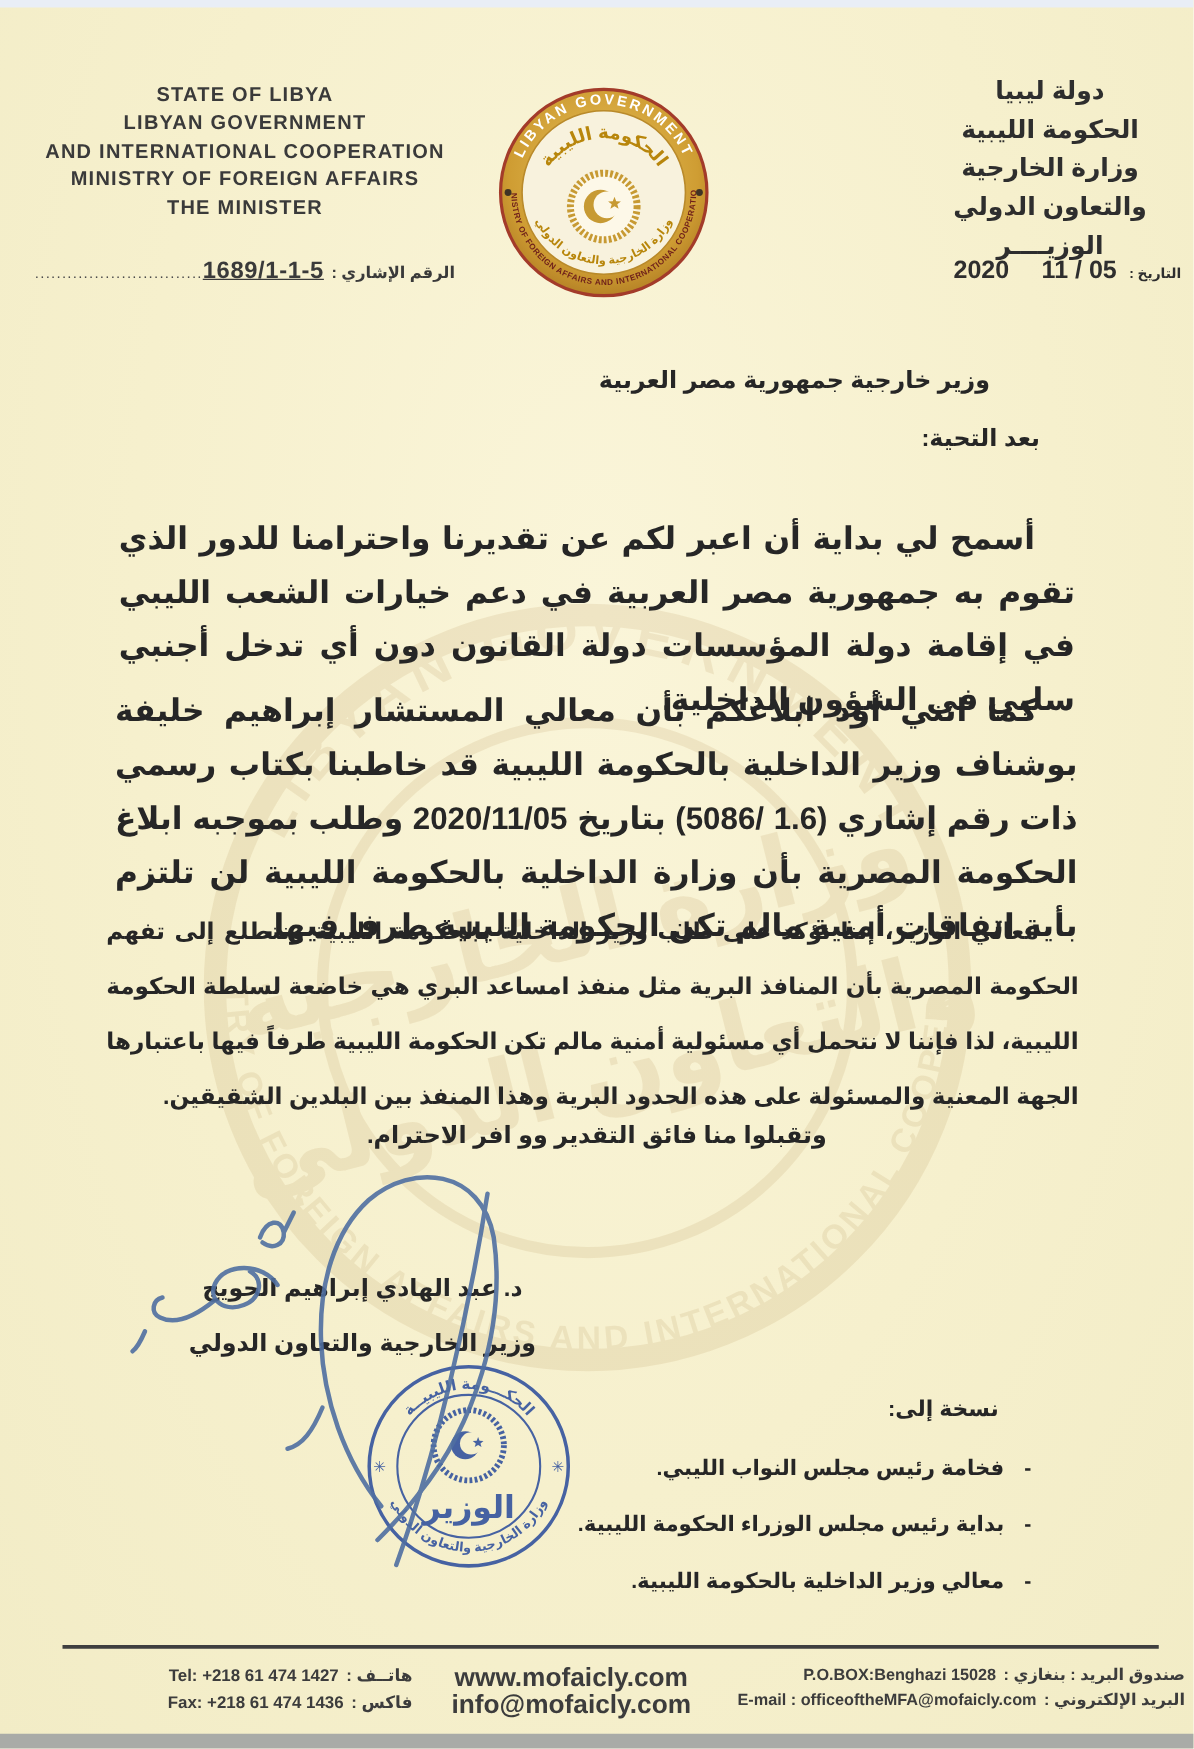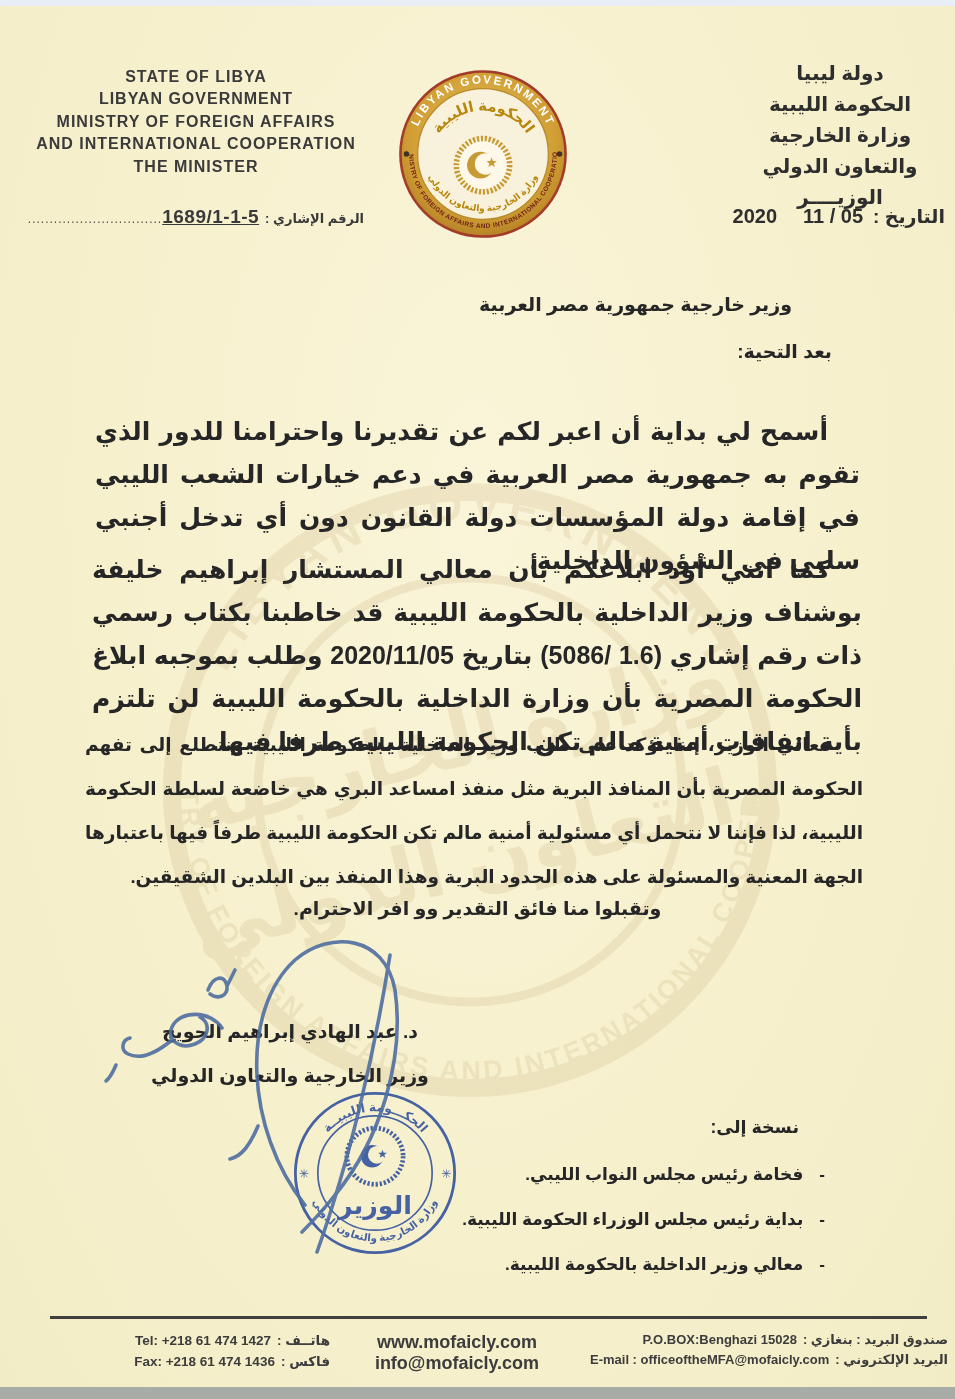--- a/index.html
+++ b/index.html
@@ -14,21 +14,21 @@
             color:#3a3a3a;font-weight:bold;font-size:16px;line-height:22.4px;letter-spacing:1px;}
   .ref-line{position:absolute;left:28px;top:206px;width:336px;direction:rtl;
             display:flex;align-items:baseline;justify-content:flex-start;color:#3a3a3a;}
   .ref-label{font-size:13px;font-weight:bold;margin-left:6px;white-space:nowrap;}
   .ref-number{font-size:19px;font-weight:bold;direction:ltr;unicode-bidi:bidi-override;letter-spacing:.5px;text-decoration:underline;}
   .ref-dots{font-size:12px;letter-spacing:1px;overflow:hidden;white-space:nowrap;flex:1;color:#4a4a4a;}
 
   .hdr-right{position:absolute;right:6px;top:58px;width:218px;text-align:center;direction:rtl;
              color:#2e2e2e;font-weight:700;font-size:20px;line-height:31px;}
   .date-line{position:absolute;right:10px;top:205px;direction:rtl;display:flex;align-items:baseline;color:#2e2e2e;}
-  .date-label{font-size:19px;font-weight:bold;margin-left:10px;}
+  .date-label{font-size:11px;font-weight:bold;margin-left:10px;}
   .date-dm,.date-year{font-size:20px;font-weight:bold;direction:ltr;unicode-bidi:bidi-override;}
   .date-year{margin-right:26px;}
 
   .emblem{position:absolute;left:397px;top:66px;width:172px;height:176px;}
 
   
   .watermark{position:absolute;left:145px;top:465px;width:650px;height:650px;opacity:.14;pointer-events:none;}
 
   
   .addressee{position:absolute;right:123px;top:281px;direction:rtl;text-align:right;
@@ -56,21 +56,21 @@
   .cc-dash{margin-left:16px;}
 
   
   .footer-rule{position:absolute;left:50px;top:1316px;width:877px;height:2.5px;background:#3f3f3f;}
   .foot{color:#3c3c3c;font-weight:bold;}
   .foot-left{position:absolute;left:55px;top:1330px;width:275px;direction:rtl;text-align:left;
              font-size:13.5px;line-height:21px;}
   .foot-left div{display:flex;direction:rtl;justify-content:flex-start;gap:6px;}
   .ltrchunk{direction:ltr;unicode-bidi:bidi-override;}
   .foot-center{position:absolute;left:352px;top:1332px;width:210px;text-align:center;
-               font-size:18px;line-height:21px;}
+               font-size:21px;line-height:21px;}
   .foot-right{position:absolute;left:570px;top:1330px;width:378px;direction:rtl;text-align:right;
               font-size:13px;line-height:20px;}
   .foot-right div{display:flex;direction:rtl;gap:6px;align-items:baseline;}
 </style>
 </head>
 <body>
 
 <div class="page">
   <div class="edge-top"></div>
 
@@ -87,22 +87,22 @@
     </text>
     <g transform="rotate(-14 325 325)" fill="#b08a4e">
       <text x="325" y="300" font-size="78" font-weight="bold" text-anchor="middle">وزارة الخارجية</text>
       <text x="325" y="420" font-size="78" font-weight="bold" text-anchor="middle">والتعاون الدولي</text>
     </g>
   </svg>
 
   <div class="hdr-left">
     <div>STATE OF LIBYA</div>
     <div>LIBYAN GOVERNMENT</div>
+    <div>AND INTERNATIONAL COOPERATION</div>
     <div>MINISTRY OF FOREIGN AFFAIRS</div>
-    <div>AND INTERNATIONAL COOPERATION</div>
     <div>THE MINISTER</div>
   </div>
 
   <div class="ref-line">
     <span class="ref-label">الرقم الإشاري :</span>
     <span class="ref-number">1689/1-1-5</span>
     <span class="ref-dots">.............................................</span>
   </div>
 
   <svg class="emblem" viewBox="0 0 200 200">

